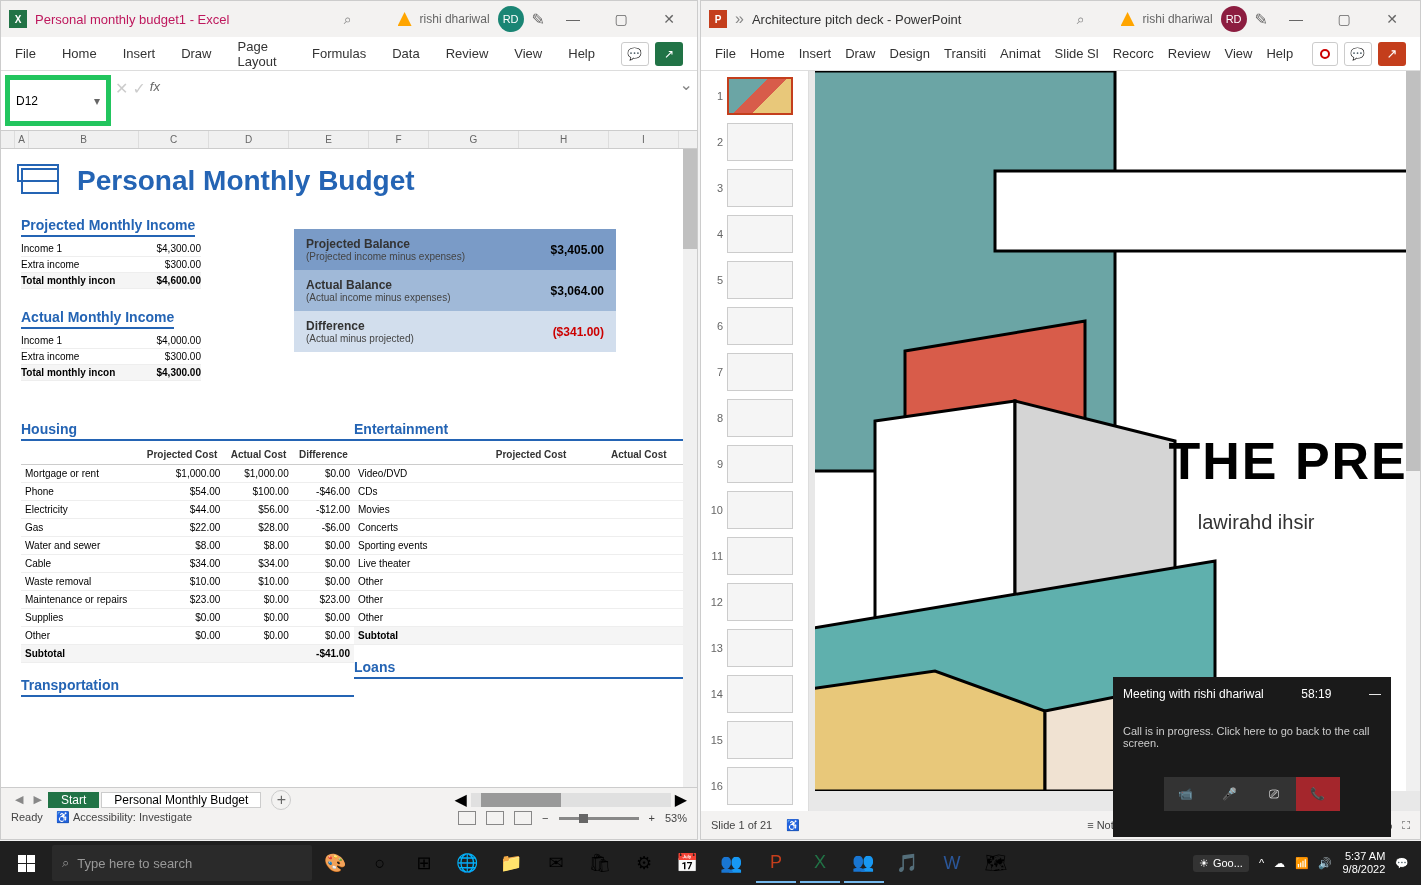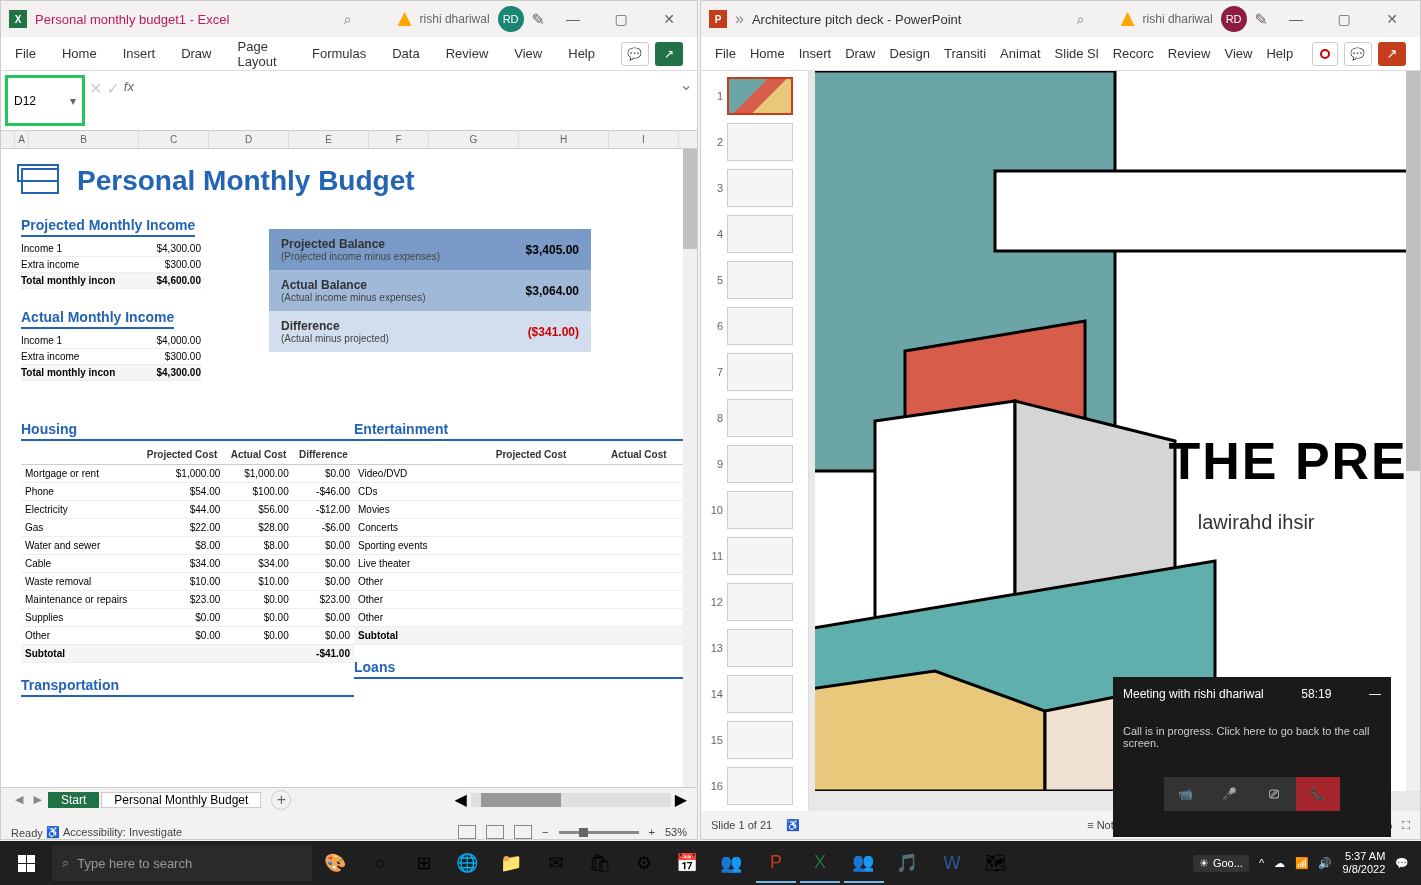--- a/index.html
+++ b/index.html
@@ -17,21 +17,21 @@
 .user-avatar { width: 26px; height: 26px; background: #1a8574; color: #fff; border-radius: 50%; display: flex; align-items: center; justify-content: center; font-size: 11px; }
 .title-btn { width: 40px; height: 30px; color: #666; font-size: 14px; display: flex; align-items: center; justify-content: center; }
 
 .ribbon-tabs { height: 34px; display: flex; align-items: center; padding: 0 14px; gap: 26px; font-size: 13px; border-bottom: 1px solid #ddd; }
 .ribbon-tab { color: #333; cursor: pointer; }
 .ribbon-right { margin-left: auto; display: flex; gap: 6px; }
 .ribbon-btn { width: 28px; height: 24px; border: 1px solid #ccc; border-radius: 3px; display: flex; align-items: center; justify-content: center; font-size: 12px; }
 .share-btn { background: #217346; color: #fff; border: none; }
 
 .formula-bar { height: 60px; display: flex; border-bottom: 1px solid #ccc; }
-.name-box { width: 80px; border: 3px solid #22c55e; margin: 4px; display: flex; align-items: center; padding: 0 6px; font-size: 12px; }
+.name-box { width: 106px; border: 5px solid #22c55e; margin: 4px; display: flex; align-items: center; padding: 0 6px; font-size: 12px; }
 .name-box-dd { margin-left: auto; color: #666; }
 .fx-section { display: flex; align-items: flex-start; padding-top: 8px; gap: 4px; }
 .fx-icon { font-style: italic; font-size: 13px; color: #666; }
 .formula-input { flex: 1; margin: 4px 4px 4px 8px; }
 
 .col-headers { height: 18px; display: flex; background: #f0f0f0; border-bottom: 1px solid #ccc; font-size: 10px; color: #666; }
 .col-h { border-right: 1px solid #ddd; text-align: center; line-height: 18px; }
 .col-h.corner { width: 14px; }
 
 .sheet-body { position: relative; height: 640px; overflow: hidden; background: #fff; }
@@ -40,21 +40,21 @@
 .budget-icon { display: inline-block; width: 38px; height: 26px; border: 2px solid #2464b4; position: relative; vertical-align: middle; margin-right: 8px; }
 .budget-icon::before { content: ''; position: absolute; width: 38px; height: 14px; border: 2px solid #2464b4; left: -6px; top: -6px; }
 
 .section-title { color: #2464b4; font-size: 14px; font-weight: 600; border-bottom: 2px solid #2464b4; padding-bottom: 2px; margin-top: 20px; margin-bottom: 4px; display: inline-block; }
 .income-table { font-size: 10px; width: 180px; }
 .income-row { display: flex; border-bottom: 1px solid #eee; padding: 2px 0; }
 .income-label { flex: 1; }
 .income-val { text-align: center; }
 .income-total { font-weight: bold; background: #f5f5f5; }
 
-.balance-box { position: absolute; left: 268px; top: 80px; width: 322px; }
+.balance-box { position: absolute; left: 293px; top: 80px; width: 322px; }
 .balance-row { padding: 8px 12px; display: flex; justify-content: space-between; align-items: center; }
 .balance-row.b1 { background: #7a9bc7; }
 .balance-row.b2 { background: #a0b9d8; }
 .balance-row.b3 { background: #d2deed; }
 .balance-label { font-size: 12px; color: #333; font-weight: 600; }
 .balance-sub { font-size: 10px; color: #444; font-weight: normal; }
 .balance-val { font-size: 12px; font-weight: 600; }
 .balance-val.neg { color: #c00; }
 
 .expense-section { display: flex; margin-top: 20px; }
@@ -68,21 +68,21 @@
 
 .sheet-tabs { position: absolute; bottom: 28px; left: 0; right: 0; height: 24px; display: flex; align-items: center; background: #f3f2f1; border-top: 1px solid #ccc; padding: 0 10px; gap: 2px; }
 .nav-arrow { font-size: 11px; color: #888; padding: 0 4px; }
 .sheet-tab { padding: 0 12px; font-size: 12px; border: 1px solid #ccc; background: #fff; }
 .sheet-tab.active { background: #217346; color: #fff; border-color: #217346; }
 .sheet-add { width: 20px; height: 20px; border: 1px solid #ccc; border-radius: 50%; text-align: center; line-height: 18px; margin-left: 8px; color: #666; }
 .sheet-scroll { margin-left: auto; display: flex; align-items: center; gap: 4px; }
 .hscroll { width: 200px; height: 14px; background: #e0e0e0; position: relative; }
 .hscroll-thumb { position: absolute; left: 10px; width: 80px; height: 100%; background: #999; }
 
-.status-bar { position: absolute; bottom: 0; left: 0; right: 0; height: 28px; background: #f3f2f1; display: flex; align-items: flex-end; padding: 0 10px; font-size: 11px; color: #444; gap: 4px; }
+.status-bar { position: absolute; bottom: 0; left: 0; right: 0; height: 28px; background: #f3f2f1; display: flex; align-items: flex-start; padding: 0 10px; font-size: 11px; color: #444; gap: 14px; }
 .status-right { margin-left: auto; display: flex; align-items: center; gap: 10px; }
 .view-btn { width: 18px; height: 14px; border: 1px solid #888; }
 .zoom-slider { width: 80px; height: 3px; background: #888; position: relative; }
 .zoom-thumb { position: absolute; top: -3px; width: 9px; height: 9px; background: #666; }
 
 
 .ppt-window { position: absolute; left: 700px; top: 0; width: 721px; height: 840px; background: #fff; border: 1px solid #ccc; }
 .ppt-titlebar { height: 36px; background: #f3f2f1; display: flex; align-items: center; padding: 0 8px; gap: 8px; }
 .ppt-icon { width: 18px; height: 18px; background: #c43e1c; color: #fff; display: flex; align-items: center; justify-content: center; font-size: 10px; font-weight: bold; }
 .ppt-avatar { width: 26px; height: 26px; background: #8c1d40; color: #fff; border-radius: 50%; display: flex; align-items: center; justify-content: center; font-size: 11px; }

